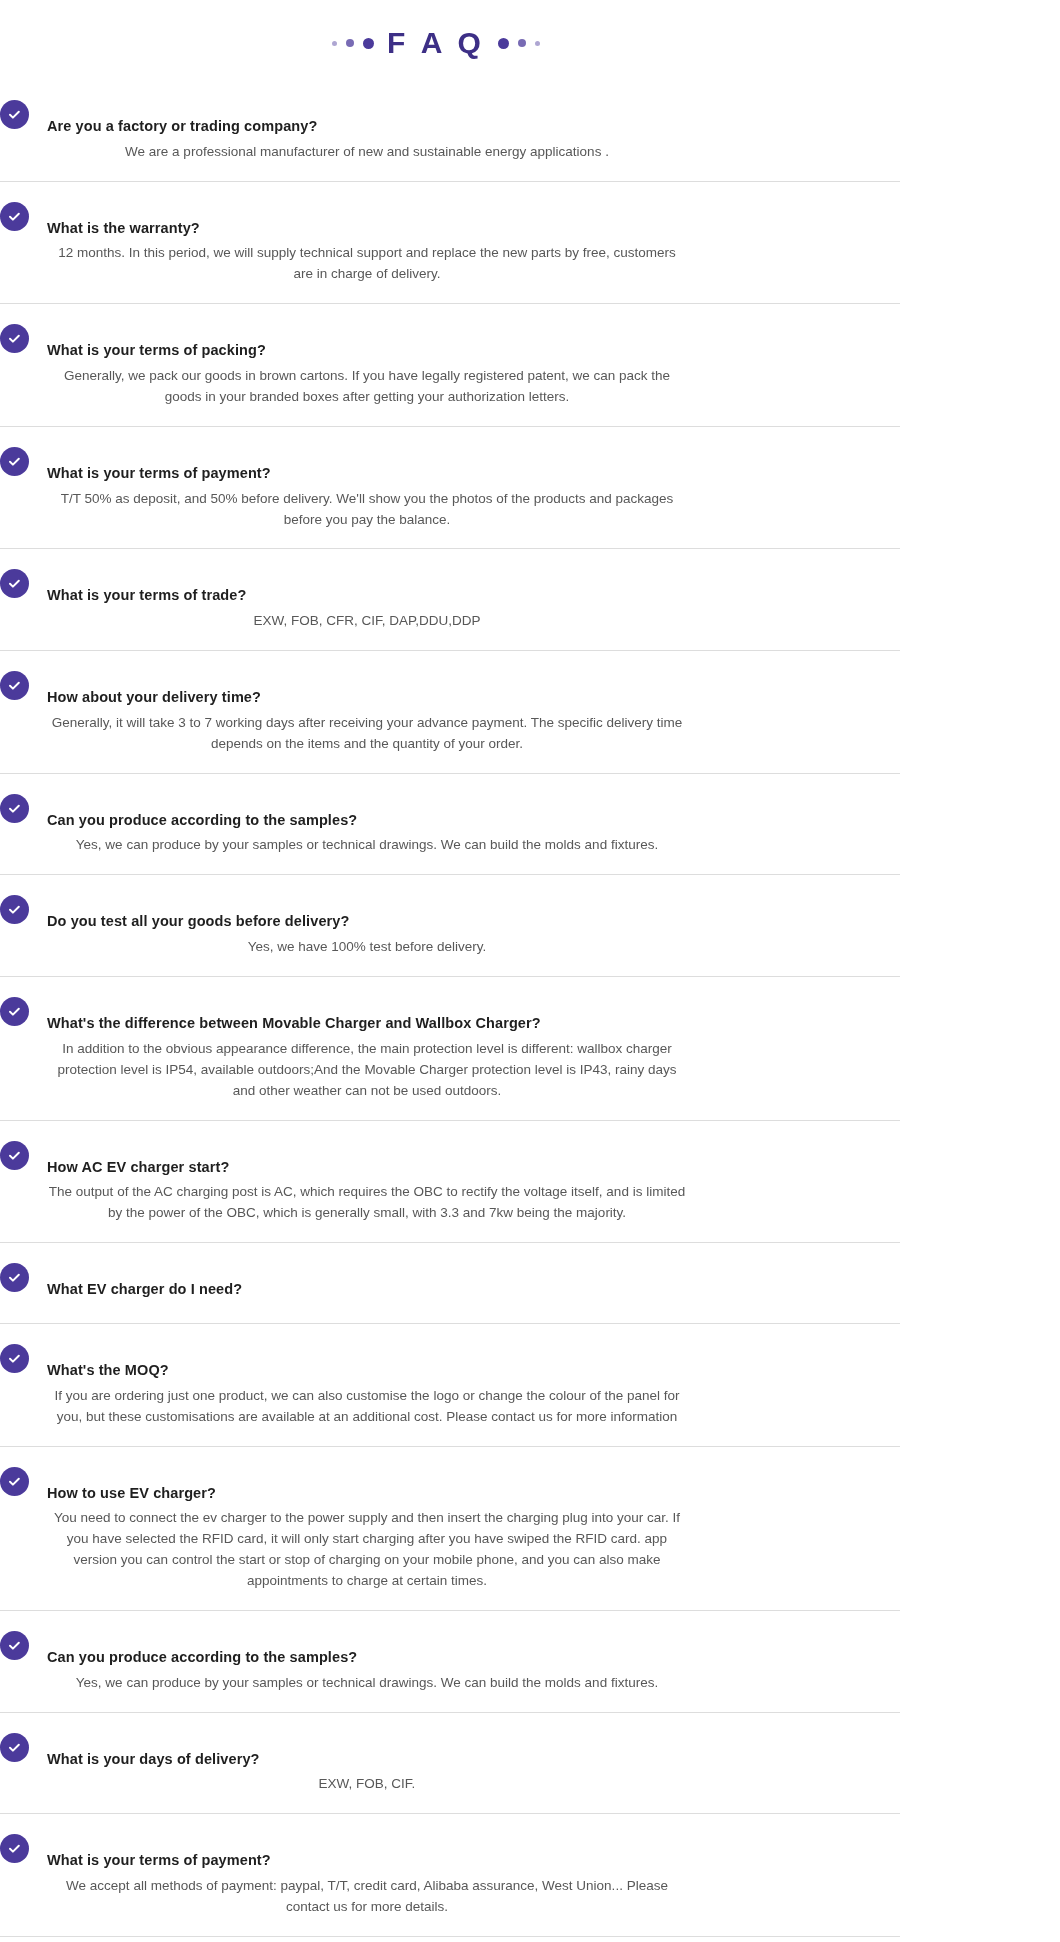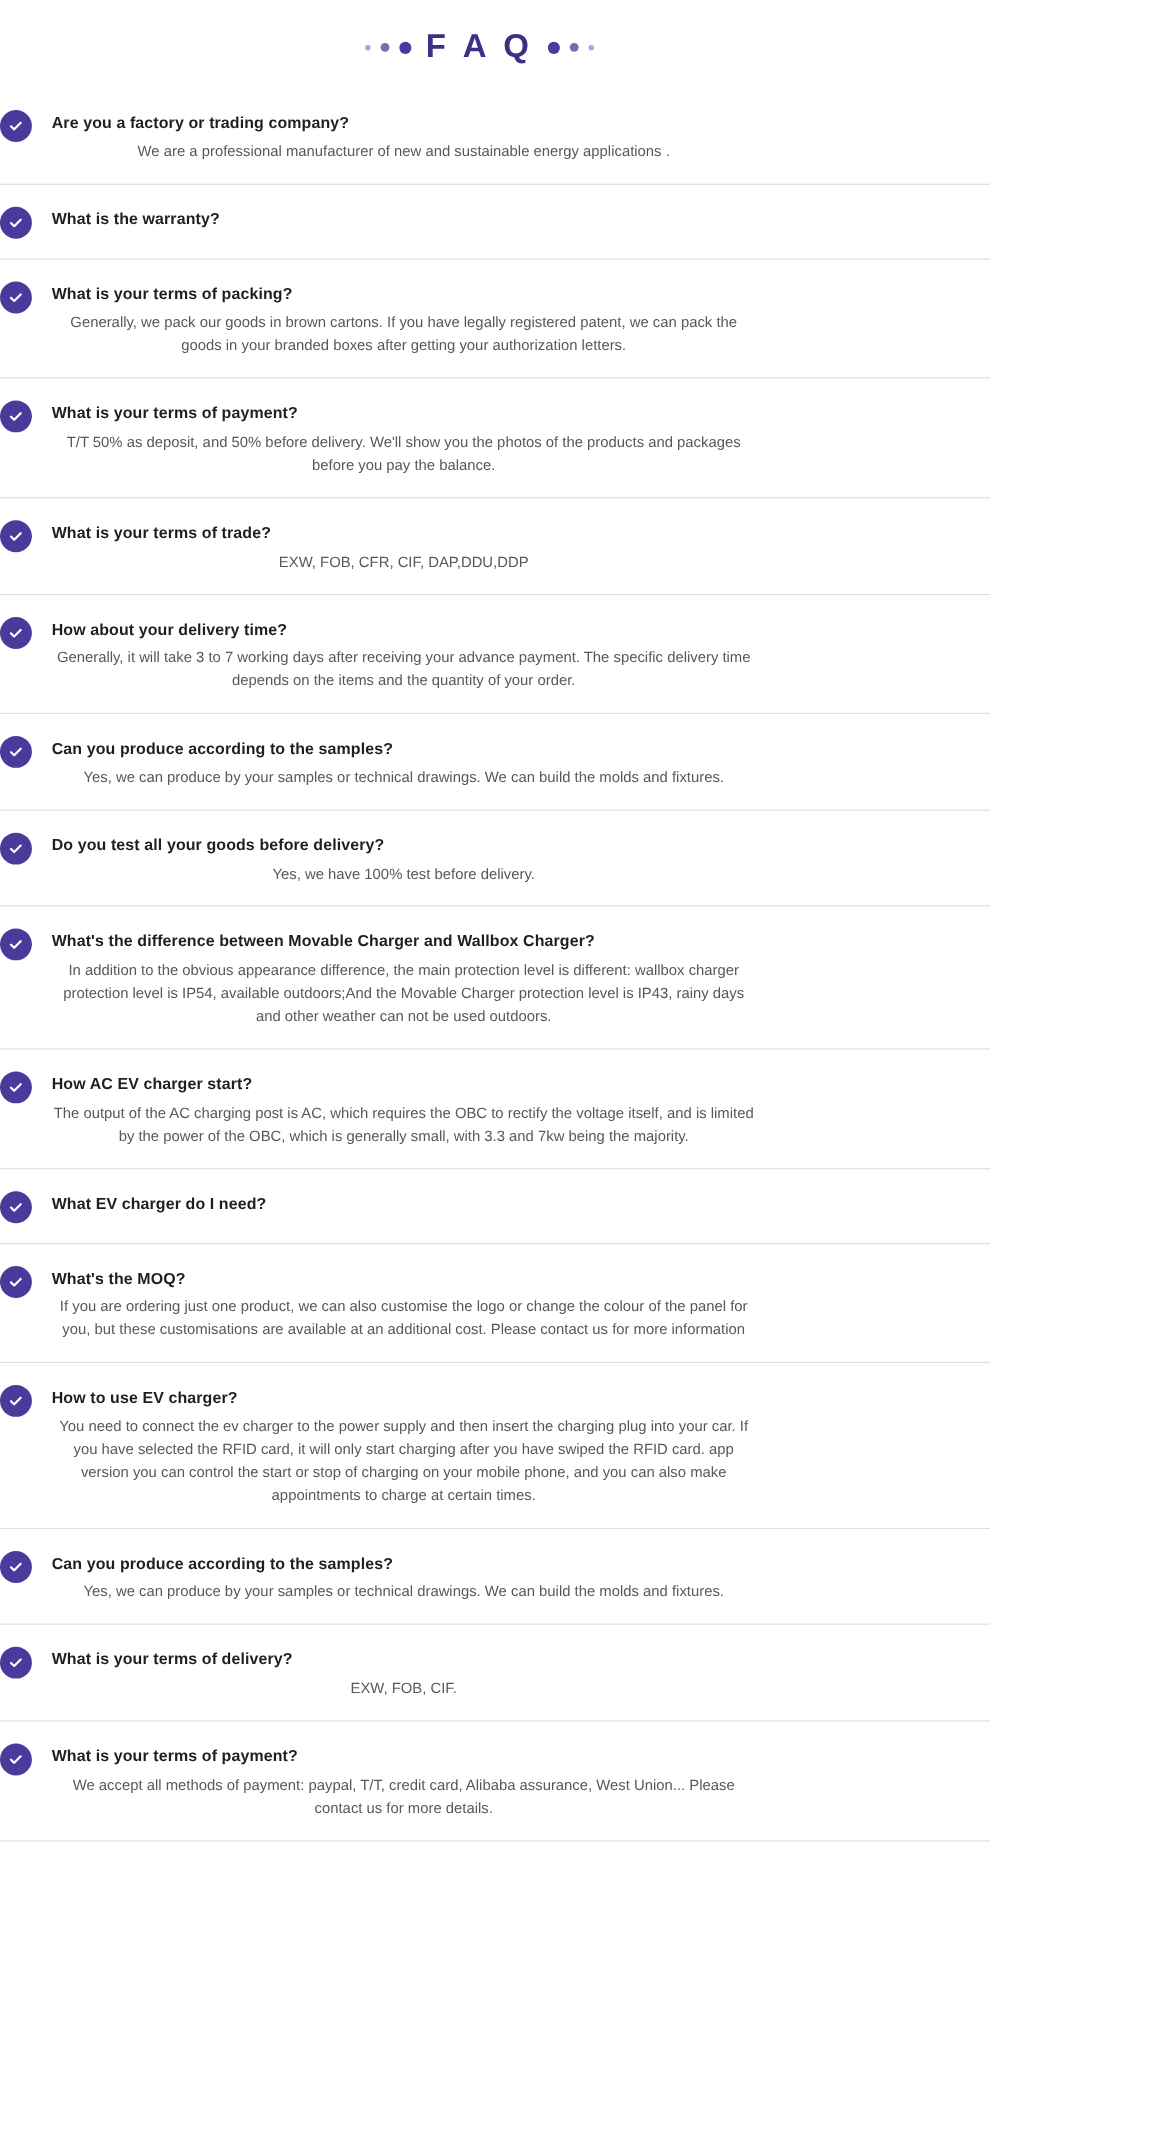--- a/index.html
+++ b/index.html
@@ -78,21 +78,21 @@
   .check svg { display: block; }
   .faq-text {
     flex: 1 1 auto;
     padding-top: 0;
   }
   .faq-q {
     font-size: 14.5px;
     font-weight: bold;
     color: #1f1f1f;
     line-height: 1.5;
-    margin: 4px 0 4px 0;
+    margin: 18px 0 4px 0;
     letter-spacing: .1px;
   }
   .faq-a {
     font-size: 13.5px;
     color: #585858;
     line-height: 1.55;
     margin: 0;
     max-width: 640px;
     text-align: center;
   }
@@ -133,20 +133,21 @@
       <div class="faq-item">
         <div class="check-wrap">
           <div class="check">
             <svg width="15" height="15" viewBox="0 0 16 16" aria-hidden="true">
               <path d="M3.2 8.3 L6.3 11.3 L12.6 5.0" fill="none" stroke="#ffffff" stroke-width="2.1" stroke-linecap="round" stroke-linejoin="round"></path>
             </svg>
           </div>
         </div>
         <div class="faq-text">
           <p class="faq-q">What is the warranty?</p>
+          <p class="faq-a">12 months. In this period, we will supply technical support and replace the new parts by free, customers are in charge of delivery.</p>
         </div>
       </div>
       <div class="faq-item">
         <div class="check-wrap">
           <div class="check">
             <svg width="15" height="15" viewBox="0 0 16 16" aria-hidden="true">
               <path d="M3.2 8.3 L6.3 11.3 L12.6 5.0" fill="none" stroke="#ffffff" stroke-width="2.1" stroke-linecap="round" stroke-linejoin="round"></path>
             </svg>
           </div>
         </div>
@@ -299,21 +300,21 @@
       </div>
       <div class="faq-item">
         <div class="check-wrap">
           <div class="check">
             <svg width="15" height="15" viewBox="0 0 16 16" aria-hidden="true">
               <path d="M3.2 8.3 L6.3 11.3 L12.6 5.0" fill="none" stroke="#ffffff" stroke-width="2.1" stroke-linecap="round" stroke-linejoin="round"></path>
             </svg>
           </div>
         </div>
         <div class="faq-text">
-          <p class="faq-q">What is your terms of delivery?</p>
+          <p class="faq-q">What is your days of delivery?</p>
           <p class="faq-a">EXW, FOB,  CIF.</p>
         </div>
       </div>
       <div class="faq-item">
         <div class="check-wrap">
           <div class="check">
             <svg width="15" height="15" viewBox="0 0 16 16" aria-hidden="true">
               <path d="M3.2 8.3 L6.3 11.3 L12.6 5.0" fill="none" stroke="#ffffff" stroke-width="2.1" stroke-linecap="round" stroke-linejoin="round"></path>
             </svg>
           </div>

